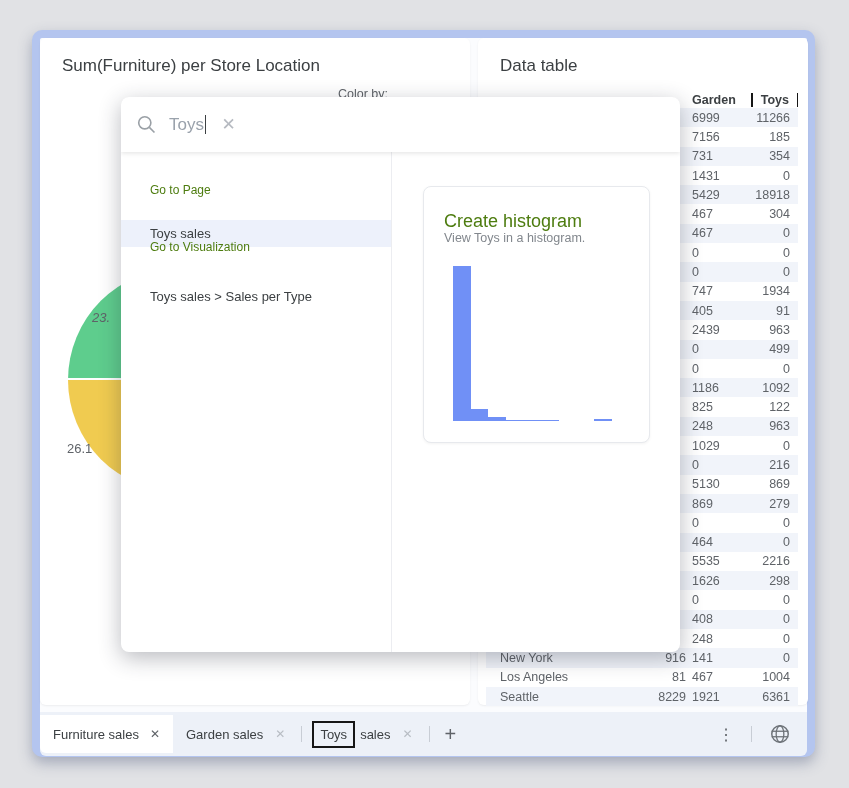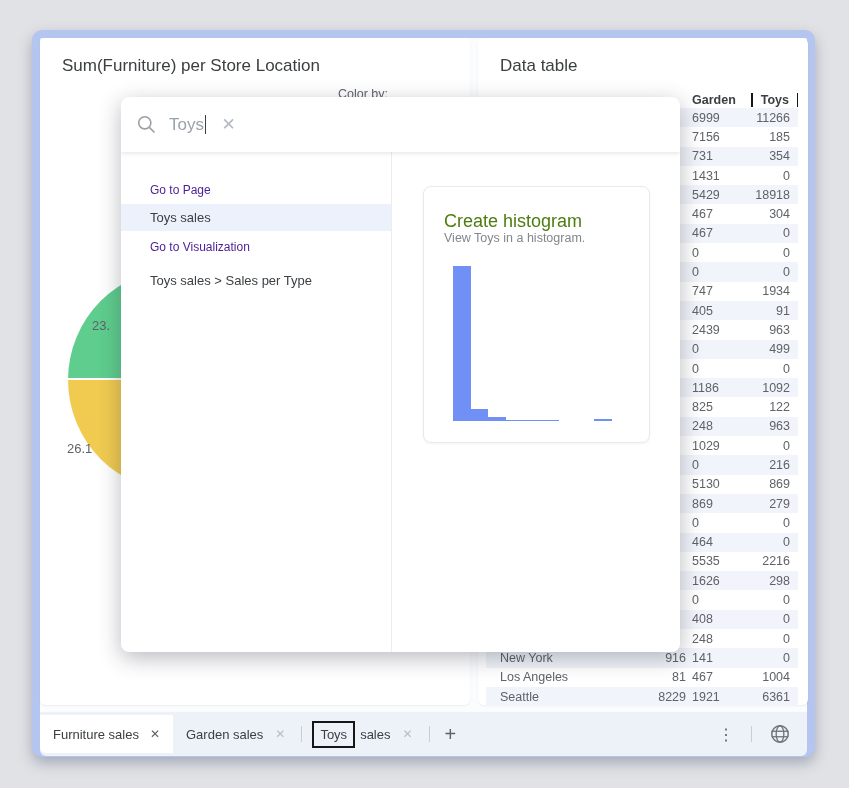--- a/index.html
+++ b/index.html
@@ -26,22 +26,22 @@
   .toys-box{border:2px solid #161616;padding:2px 8px 3px;margin-right:-9px;}
   #table-rows{left:486px;top:108px;width:312px;z-index:1;}
   .trow{display:flex;align-items:center;height:19.3px;font-size:12.5px;color:#5f6368;}
   .trow.alt{background:#f1f4fa;}
   
   .overlay{left:121px;top:97px;width:559px;height:555px;background:#fff;border-radius:8px;box-shadow:0 6px 22px rgba(40,45,60,.32);overflow:hidden;z-index:40;}
   .searchbar{position:absolute;left:0;top:0;width:100%;height:55px;display:flex;align-items:center;padding-left:16px;box-sizing:border-box;background:#fff;border-radius:8px 8px 0 0;box-shadow:0 1px 5px rgba(0,0,0,.12);z-index:2;}
   .query{margin-left:13px;font-size:17px;color:#9aa2ac;}
   .caret{display:inline-block;width:1.5px;height:19px;background:#3c4043;vertical-align:-4px;margin-left:1px;}
   .clear-x{margin-left:15px;font-size:17px;color:#b6bac1;cursor:default;}
-  .sec-header{position:absolute;left:29px;font-size:12px;color:#4c1d95;}
-  .list-item{position:absolute;left:0;width:270px;height:27px;display:flex;align-items:center;font-size:13px;color:#3c4043;}
+  .sec-header{position:absolute;left:29px;font-size:12px;color:#4d7c0f;}
+  .list-item{position:absolute;left:0;width:270px;height:27px;display:flex;align-items:center;font-size:13px;color:#3c4043;margin-top:16px;}
   .list-item .lbl{margin-left:29px;white-space:nowrap;}
   .list-item.sel{background:#edf1fb;}
   .vdiv{position:absolute;left:270px;top:55px;width:1px;height:500px;background:#ecedf1;}
   .sugg{position:absolute;left:302px;width:227px;background:#fff;border:1px solid #e7e9ed;border-radius:8px;box-shadow:0 1px 3px rgba(0,0,0,.05);box-sizing:border-box;}
   #sugg-hist{top:89px;height:257px;}
   #sugg-bar{top:371px;height:300px;}
   .sugg-title{position:absolute;left:20px;top:24px;font-size:18px;font-weight:normal;color:#4d7c0f;}
   .sugg-sub{position:absolute;left:20px;top:44px;font-size:12.5px;color:#82878d;white-space:nowrap;}
   .minichart{position:absolute;display:flex;align-items:flex-end;}
   #hist-chart{left:29px;top:79px;width:194px;height:155px;}
@@ -67,21 +67,21 @@
 <div id="stage">
 
   <div class="abs frame"></div>
 
   <div class="abs card" id="left-card">
     <div class="abs page-title" style="left:22px;top:18px;">Sum(Furniture) per Store Location</div>
   </div>
   <div class="abs colorby">Color by:</div>
   <div class="abs pie"></div>
   <div class="abs pie-split"></div>
-  <div class="abs pie-label" style="left:92px;top:318px;">23.</div>
+  <div class="abs pie-label" style="left:92px;top:310px;font-style:italic;">23.</div>
   <div class="abs pie-label" style="left:67px;top:441px;text-align:right;">26.1</div>
 
   <div class="abs card" id="right-card">
     <div class="abs page-title" style="left:22px;top:18px;">Data table</div>
   </div>
   <div class="abs thead">
     <div class="tcell c-city"></div>
     <div class="tcell c-furn"></div>
     <div class="tcell c-garden">Garden</div>
     <div class="tcell c-toys">

